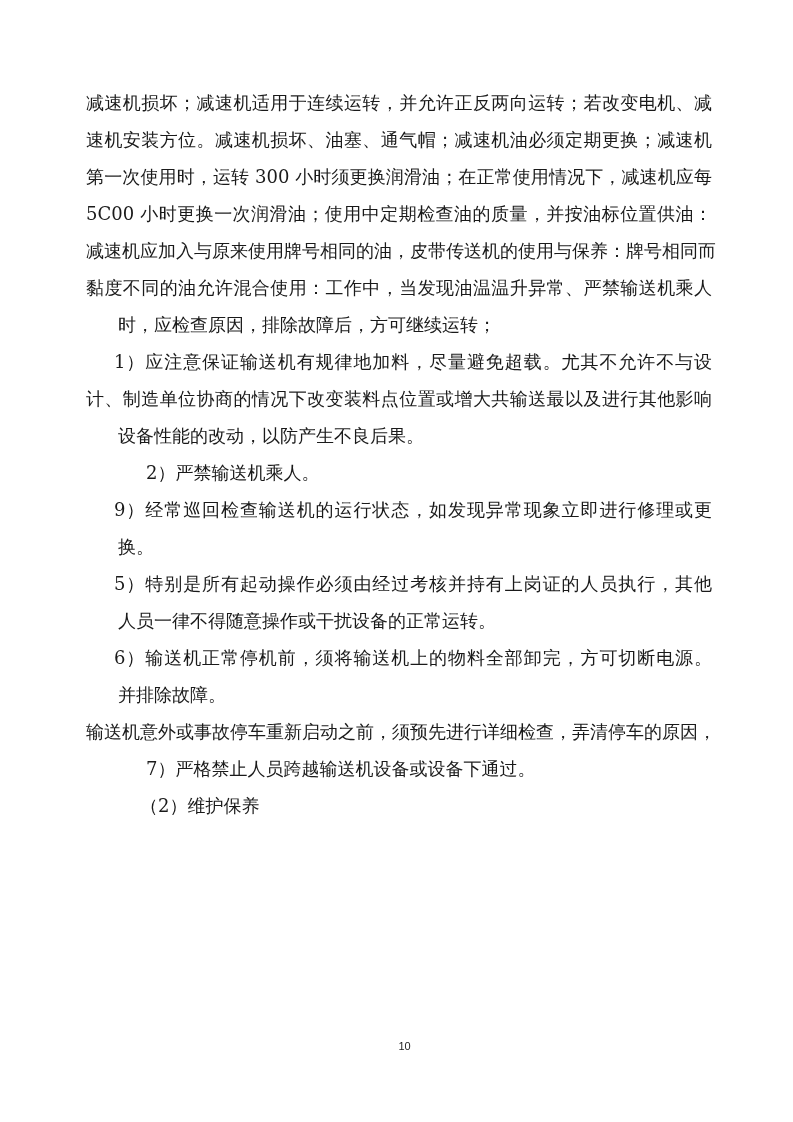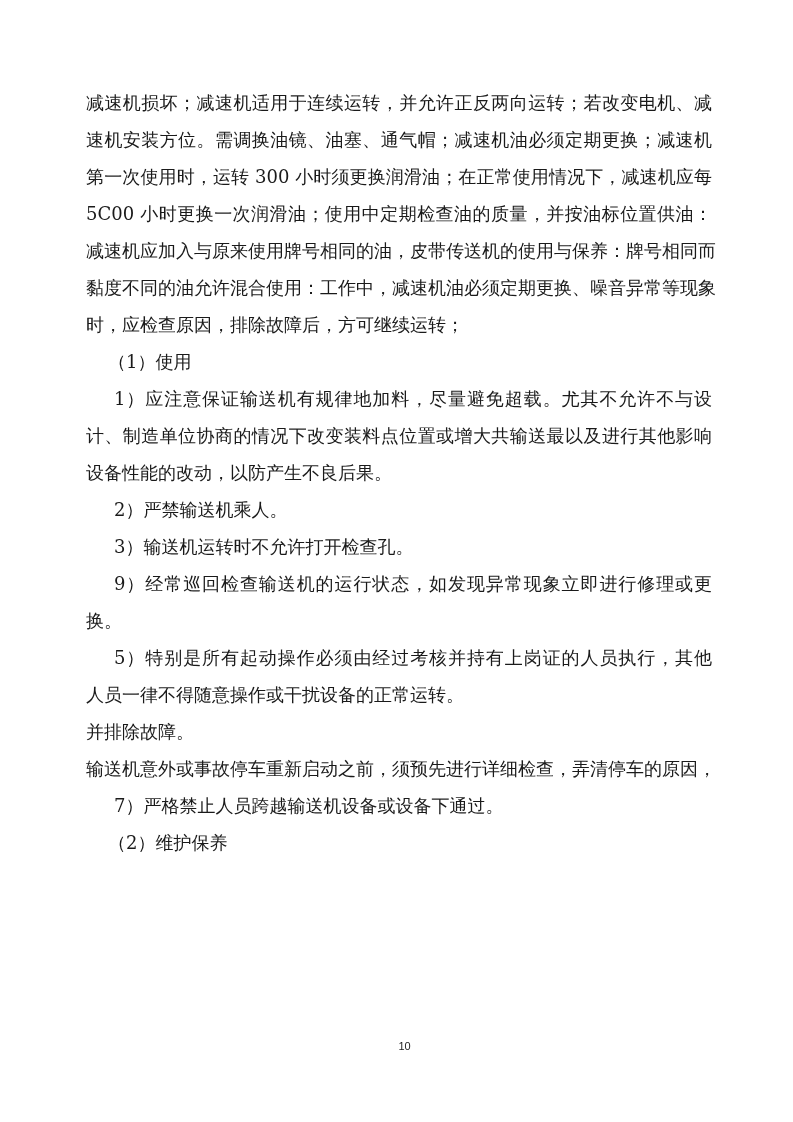--- a/index.html
+++ b/index.html
@@ -7,49 +7,48 @@
     .page {
       position: absolute; left: 86px; top: 88px; width: 626px;
       font-family: "DejaVu Serif", "Liberation Serif", serif;
       font-size: 18px; color: #1a1a1a;
     }
     .line {
       height: 37px; line-height: 30px; white-space: nowrap;
       text-align: justify; text-align-last: justify;
       overflow: visible;
     }
-    .line.last { text-align-last: left; }
+    .line.last { text-align-last: left; margin-left: 32px; }
     .indent { padding-left: 28px; }
     .indent-sm { padding-left: 22px; }
     .pagenum {
       position: absolute; left: 8px; width: 793px; top: 1040px;
       text-align: center; font-family: "Liberation Sans", sans-serif;
       font-size: 11px; color: #222;
     }
   </style>
 </head>
 <body>
 
 <div class="page">
   <div class="line">减速机损坏；减速机适用于连续运转，并允许正反两向运转；若改变电机、减</div>
-  <div class="line">速机安装方位。需调换油镜、油塞、通气帽；减速机油必须定期更换；减速机</div>
+  <div class="line">速机安装方位。减速机损坏、油塞、通气帽；减速机油必须定期更换；减速机</div>
   <div class="line">第一次使用时，运转 300 小时须更换润滑油；在正常使用情况下，减速机应每</div>
   <div class="line">5C00 小时更换一次润滑油；使用中定期检查油的质量，并按油标位置供油：</div>
   <div class="line">减速机应加入与原来使用牌号相同的油，皮带传送机的使用与保养：牌号相同而</div>
-  <div class="line">黏度不同的油允许混合使用：工作中，减速机油必须定期更换、噪音异常等现象</div>
+  <div class="line">黏度不同的油允许混合使用：工作中，当发现油温温升异常、严禁输送机乘人</div>
   <div class="line last">时，应检查原因，排除故障后，方可继续运转；</div>
-  <div class="line last indent-sm">（1）使用</div>
   <div class="line indent">1）应注意保证输送机有规律地加料，尽量避免超载。尤其不允许不与设</div>
   <div class="line">计、制造单位协商的情况下改变装料点位置或增大共输送最以及进行其他影响</div>
   <div class="line last">设备性能的改动，以防产生不良后果。</div>
   <div class="line last indent">2）严禁输送机乘人。</div>
-  <div class="line last indent">3）输送机运转时不允许打开检查孔。</div>
   <div class="line indent">9）经常巡回检查输送机的运行状态，如发现异常现象立即进行修理或更</div>
   <div class="line last">换。</div>
   <div class="line indent">5）特别是所有起动操作必须由经过考核并持有上岗证的人员执行，其他</div>
   <div class="line last">人员一律不得随意操作或干扰设备的正常运转。</div>
+  <div class="line indent">6）输送机正常停机前，须将输送机上的物料全部卸完，方可切断电源。</div>
   <div class="line last">并排除故障。</div>
   <div class="line">输送机意外或事故停车重新启动之前，须预先进行详细检查，弄清停车的原因，</div>
   <div class="line last indent">7）严格禁止人员跨越输送机设备或设备下通过。</div>
   <div class="line last indent-sm">（2）维护保养</div>
 </div>
 
 <div class="pagenum">10</div>
 
 </body></html>

